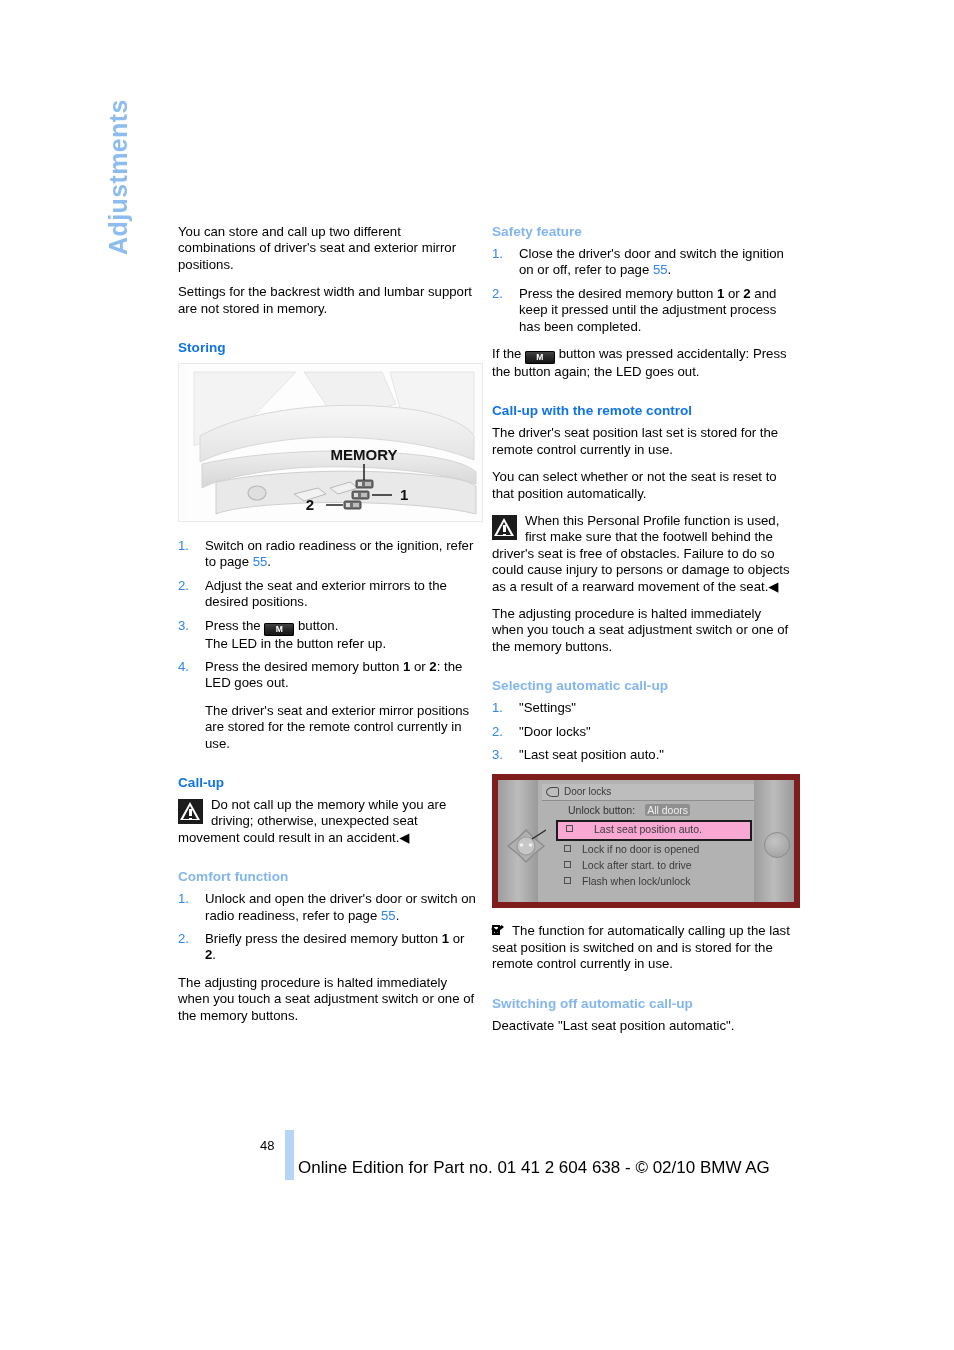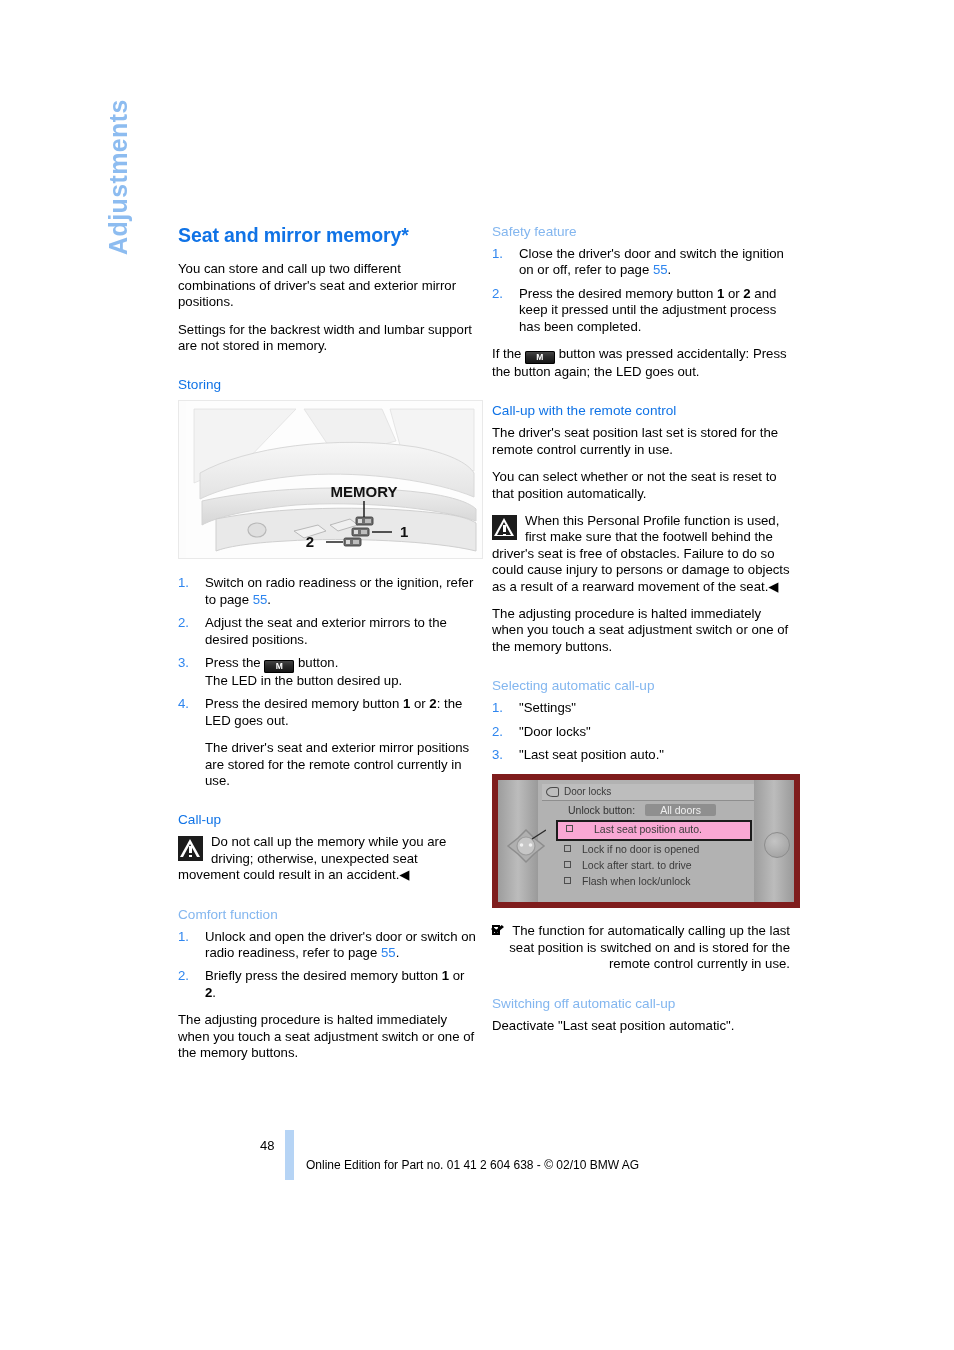--- a/index.html
+++ b/index.html
@@ -52,21 +52,21 @@
   h1.title {
     font-size: 19.5px;
     font-weight: bold;
     color: #1073e6;
     margin: 0 0 14px 0;
     line-height: 1.2;
     letter-spacing: -0.1px;
   }
   h2.sub {
     font-size: 13.6px;
-    font-weight: normal;
+    font-weight: bold;
     color: #1073e6;
     margin: 23px 0 5px 0;
     line-height: 1.25;
   }
   h2.sub.pale { color: #83b6ef; }
 
   p.body {
     font-size: 13.2px;
     line-height: 16.4px;
     margin: 0 0 11px 0;
@@ -166,21 +166,20 @@
     width: 2.2px;
     height: 2.2px;
     background: #ffffff;
   }
 
   
   .checknote {
     font-size: 13.2px;
     line-height: 16.4px;
     margin: 0 0 11px 0;
-    text-align: right;
   }
   .check-icon {
     display: inline-block;
     width: 16px;
     height: 13px;
     vertical-align: -2px;
     margin-right: 4px;
     position: relative;
   }
   .check-icon .box {
@@ -262,21 +261,21 @@
     left: 70px; top: 24px;
     color: #333;
     font-size: 10.5px;
     white-space: nowrap;
   }
   .id-chip {
     display: inline-block;
     background: #8f8f8f;
     color: #f0f0f0;
     border-radius: 2px;
-    padding: 0 15px;
+    padding: 0 2px;
     margin-left: 10px;
     font-size: 10.5px;
   }
   .id-list {
     position: absolute;
     left: 62px; top: 40px;
     right: 42px;
   }
   .id-item {
     position: relative;
@@ -330,36 +329,34 @@
     left: 285px;
     top: 1130px;
     width: 9px;
     height: 50px;
     background: #b6d4f5;
   }
   .footer-text {
     position: absolute;
     left: 298px;
     top: 1158px;
-    font-size: 12px;
+    font-size: 17px;
     color: #000;
     white-space: nowrap;
-    margin-left: 8px;
   }
 </style>
 </head>
 <body>
 
 <div class="page">
 
   <div class="side-tab">Adjustments</div>
 
   <div class="col col-left">
 
-    <h1 class="title">Seat and mirror memory*</h1>
 
     <p class="body">You can store and call up two different combinations of driver's seat and exterior mirror positions.</p>
     <p class="body">Settings for the backrest width and lumbar support are not stored in memory.</p>
 
     <h2 class="sub">Storing</h2>
 
     <div class="figure-seat">
       <svg width="296" height="157" viewBox="0 0 296 157">
         <defs>
           <linearGradient id="gseat" x1="0" y1="0" x2="0" y2="1">
@@ -410,21 +407,21 @@
 
     <ol class="steps">
       <li>
         <span class="num">1.</span><span>Switch on radio readiness or the ignition, refer to page </span><span class="pageref">55</span><span>.</span>
       </li>
       <li>
         <span class="num">2.</span><span>Adjust the seat and exterior mirrors to the desired positions.</span>
       </li>
       <li>
         <span class="num">3.</span><span>Press the </span><span class="mbtn">M</span><span> button.</span><br>
-        <span>The LED in the button desired up.</span>
+        <span>The LED in the button refer up.</span>
       </li>
       <li>
         <span class="num">4.</span><span>Press the desired memory button </span><b>1</b><span> or </span><b>2</b><span>: the LED goes out.</span>
         <span class="cont">The driver's seat and exterior mirror positions are stored for the remote control currently in use.</span>
       </li>
     </ol>
 
     <h2 class="sub">Call-up</h2>
 
     <div class="warn">

